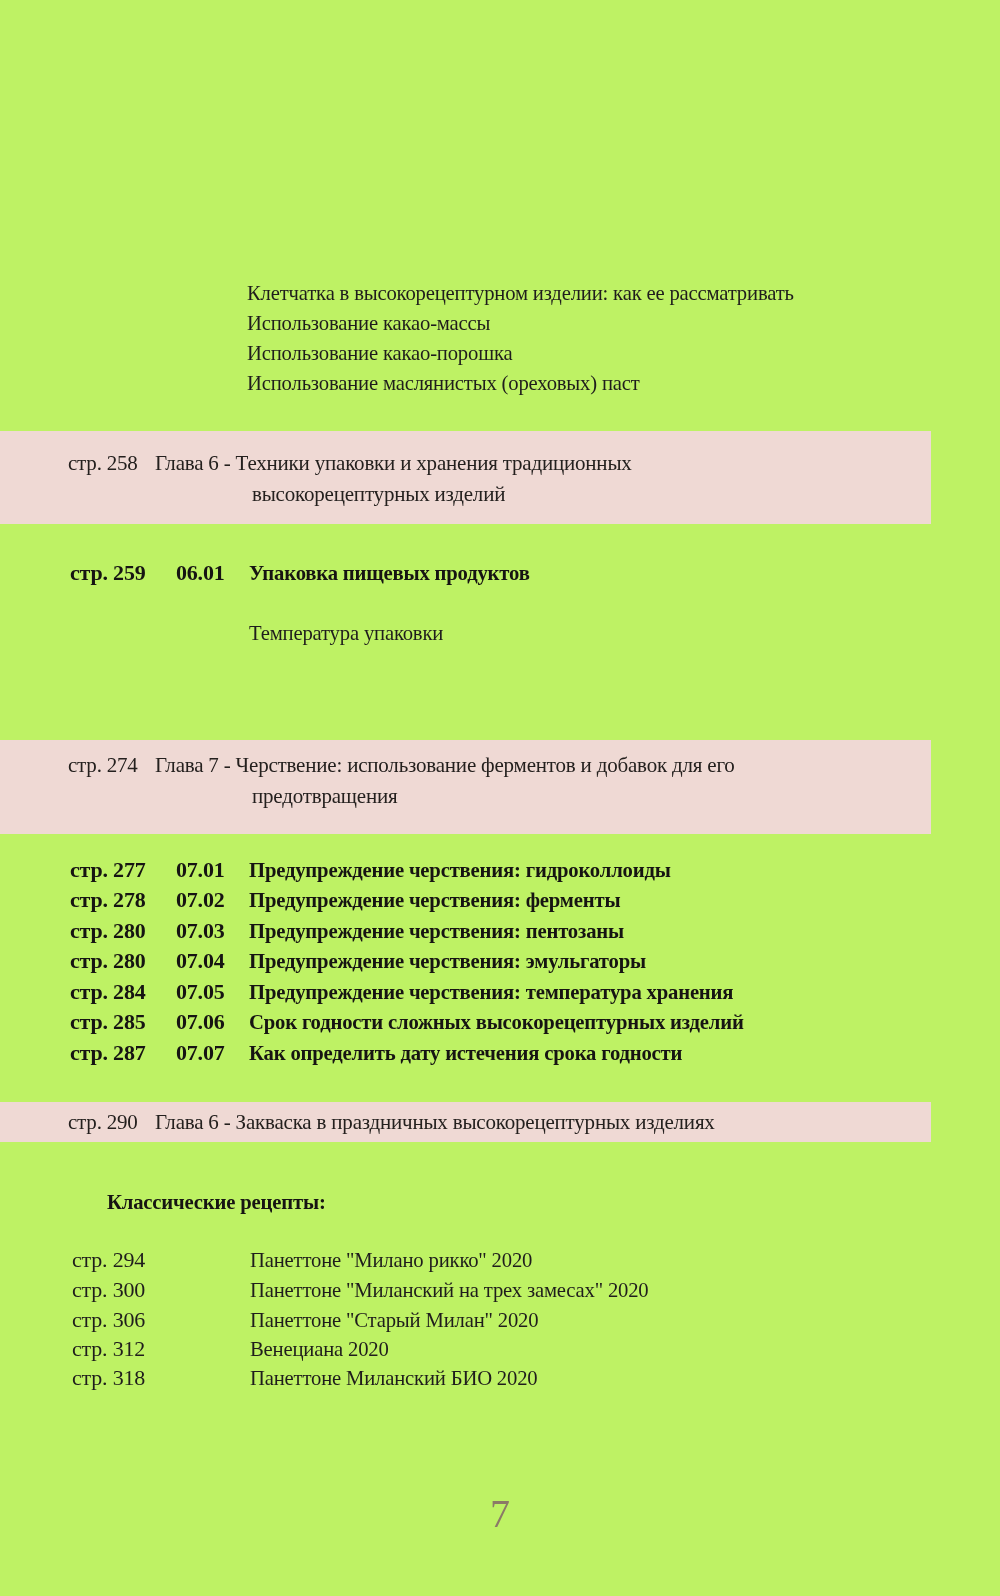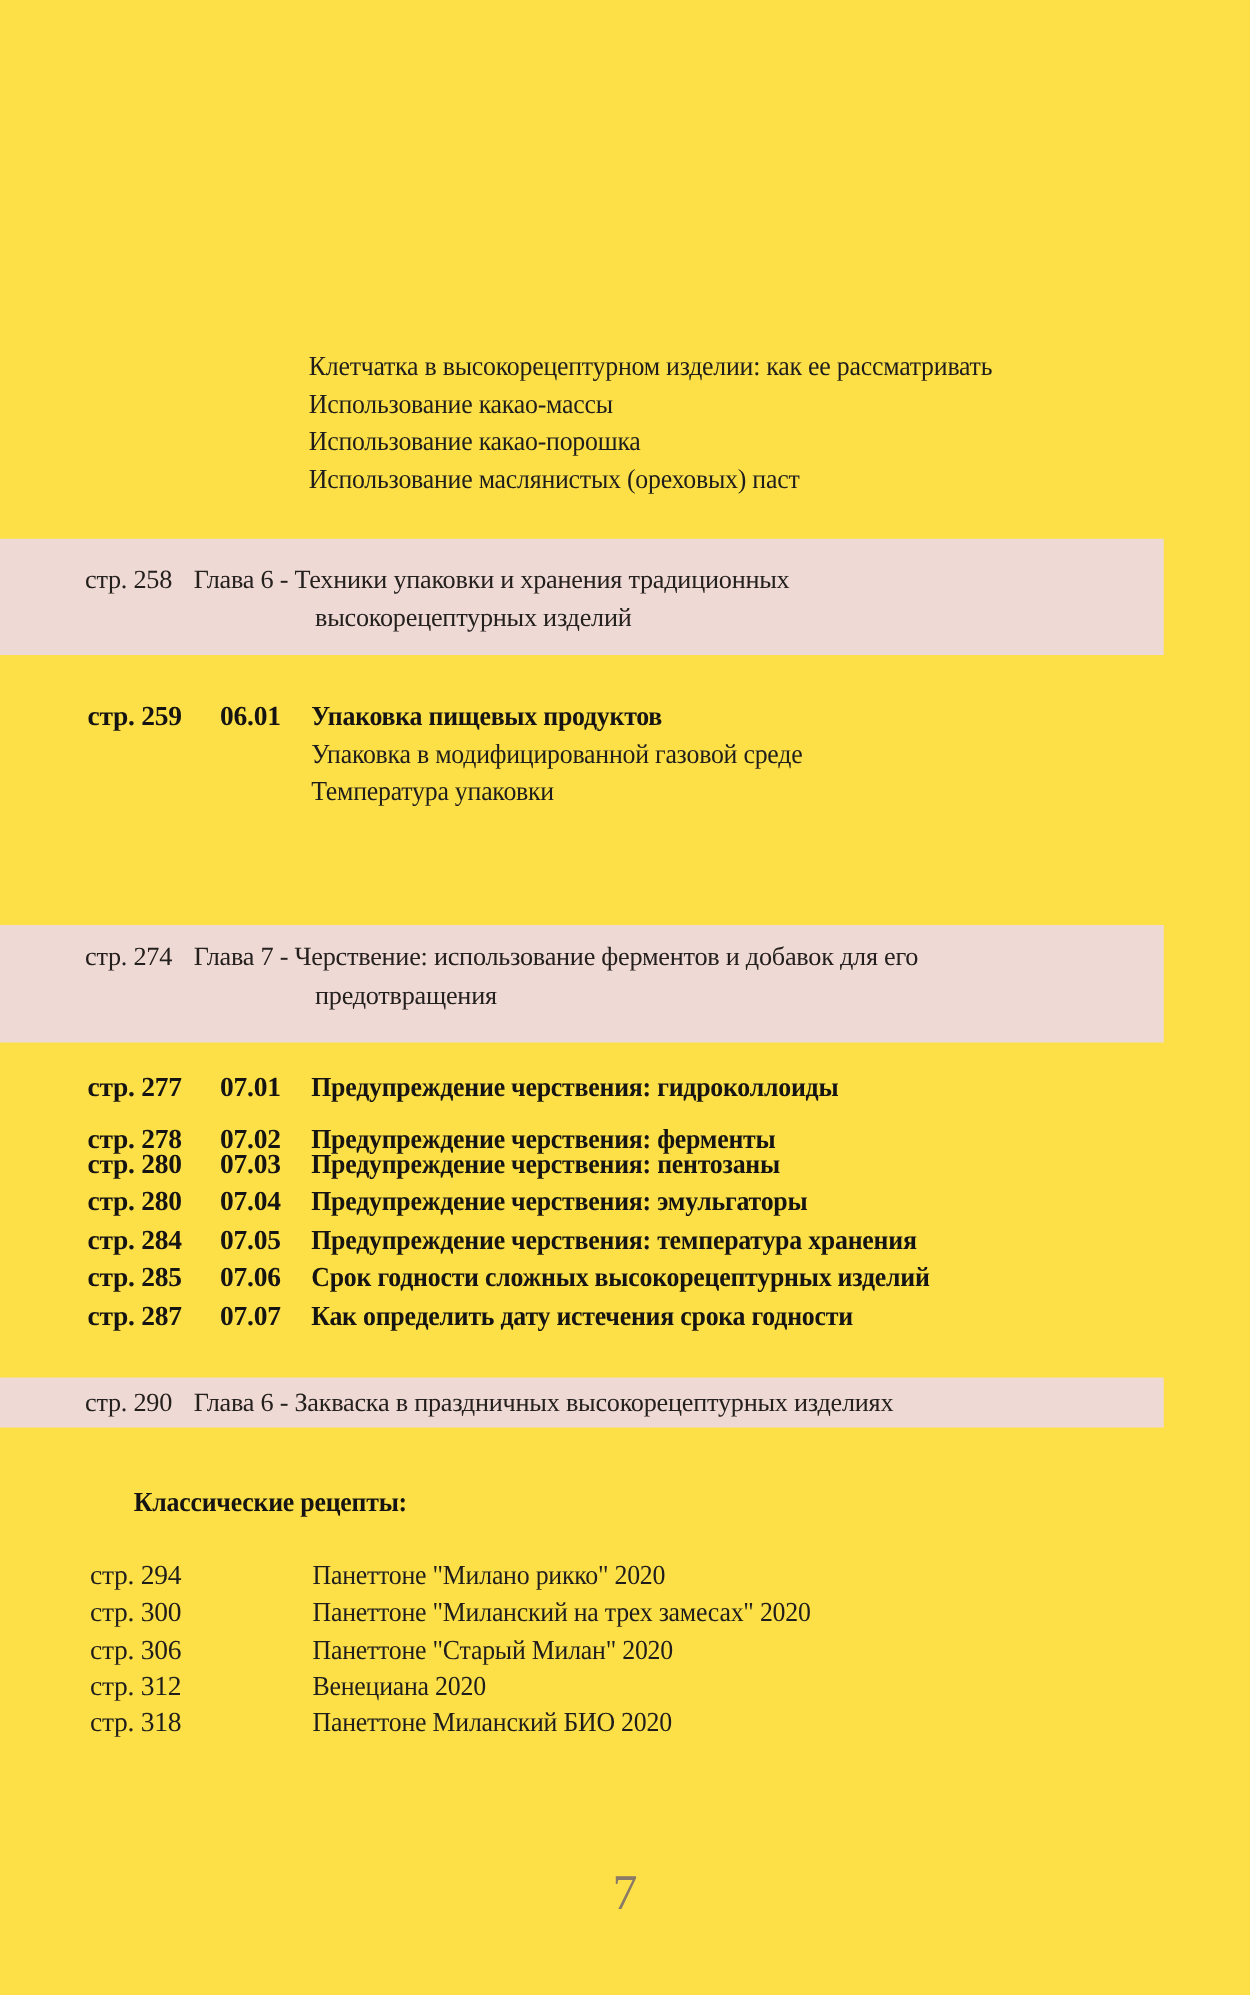--- a/index.html
+++ b/index.html
@@ -1,19 +1,19 @@
 <!DOCTYPE html>
 <html><head>
 <meta charset="utf-8">
 <style>
   html,body{margin:0;padding:0;background:#ffffff;}
   #page{
     position:relative;
     width:1000px;height:1596px;
-    background:#fde047;
+    background:#bef264;
     font-family:"Liberation Serif","DejaVu Serif",serif;
     color:#1f1d1c;
     letter-spacing:-0.2px;
     overflow:hidden;
   }
   .line{position:absolute;height:30px;line-height:30px;font-size:22px;white-space:nowrap;}
   .cond{display:inline-block;transform:scaleX(0.94);transform-origin:0 50%;white-space:nowrap;}
   .bold{font-weight:bold;color:#161412;}
   
   .banner{position:absolute;left:0;width:931px;background:#efd9d4;}
@@ -56,39 +56,36 @@
     <span class="b-page">стр. 258</span>
     <span class="b-l1">Глава 6 - Техники упаковки и хранения традиционных</span>
     <span class="b-l2">высокорецептурных изделий</span>
   </div>
 
   <div class="row" style="top:558px;">
     <span class="c-page bold">стр. 259</span>
     <span class="c-code bold">06.01</span>
     <span class="c-title"><span class="cond bold">Упаковка пищевых продуктов</span></span>
   </div>
-  <div class="row" style="top:588px;">
-    <span class="c-title"><span class="cond">Упаковка в модифицированной газовой среде</span></span>
-  </div>
   <div class="row" style="top:618px;">
     <span class="c-title"><span class="cond">Температура упаковки</span></span>
   </div>
 
   <div class="banner" id="banner-ch7">
     <span class="b-page">стр. 274</span>
     <span class="b-l1">Глава 7 - Черствение: использование ферментов и добавок для его</span>
     <span class="b-l2">предотвращения</span>
   </div>
 
   <div class="row" style="top:855px;text-align:right;">
     <span class="c-page bold">стр. 277</span>
     <span class="c-code bold">07.01</span>
     <span class="c-title"><span class="cond bold">Предупреждение черствения: гидроколлоиды</span></span>
   </div>
-  <div class="row" style="top:885px;margin-top:11px;">
+  <div class="row" style="top:885px;">
     <span class="c-page bold">стр. 278</span>
     <span class="c-code bold">07.02</span>
     <span class="c-title"><span class="cond bold">Предупреждение черствения: ферменты</span></span>
   </div>
   <div class="row" style="top:916px;">
     <span class="c-page bold">стр. 280</span>
     <span class="c-code bold">07.03</span>
     <span class="c-title"><span class="cond bold">Предупреждение черствения: пентозаны</span></span>
   </div>
   <div class="row" style="top:946px;">

